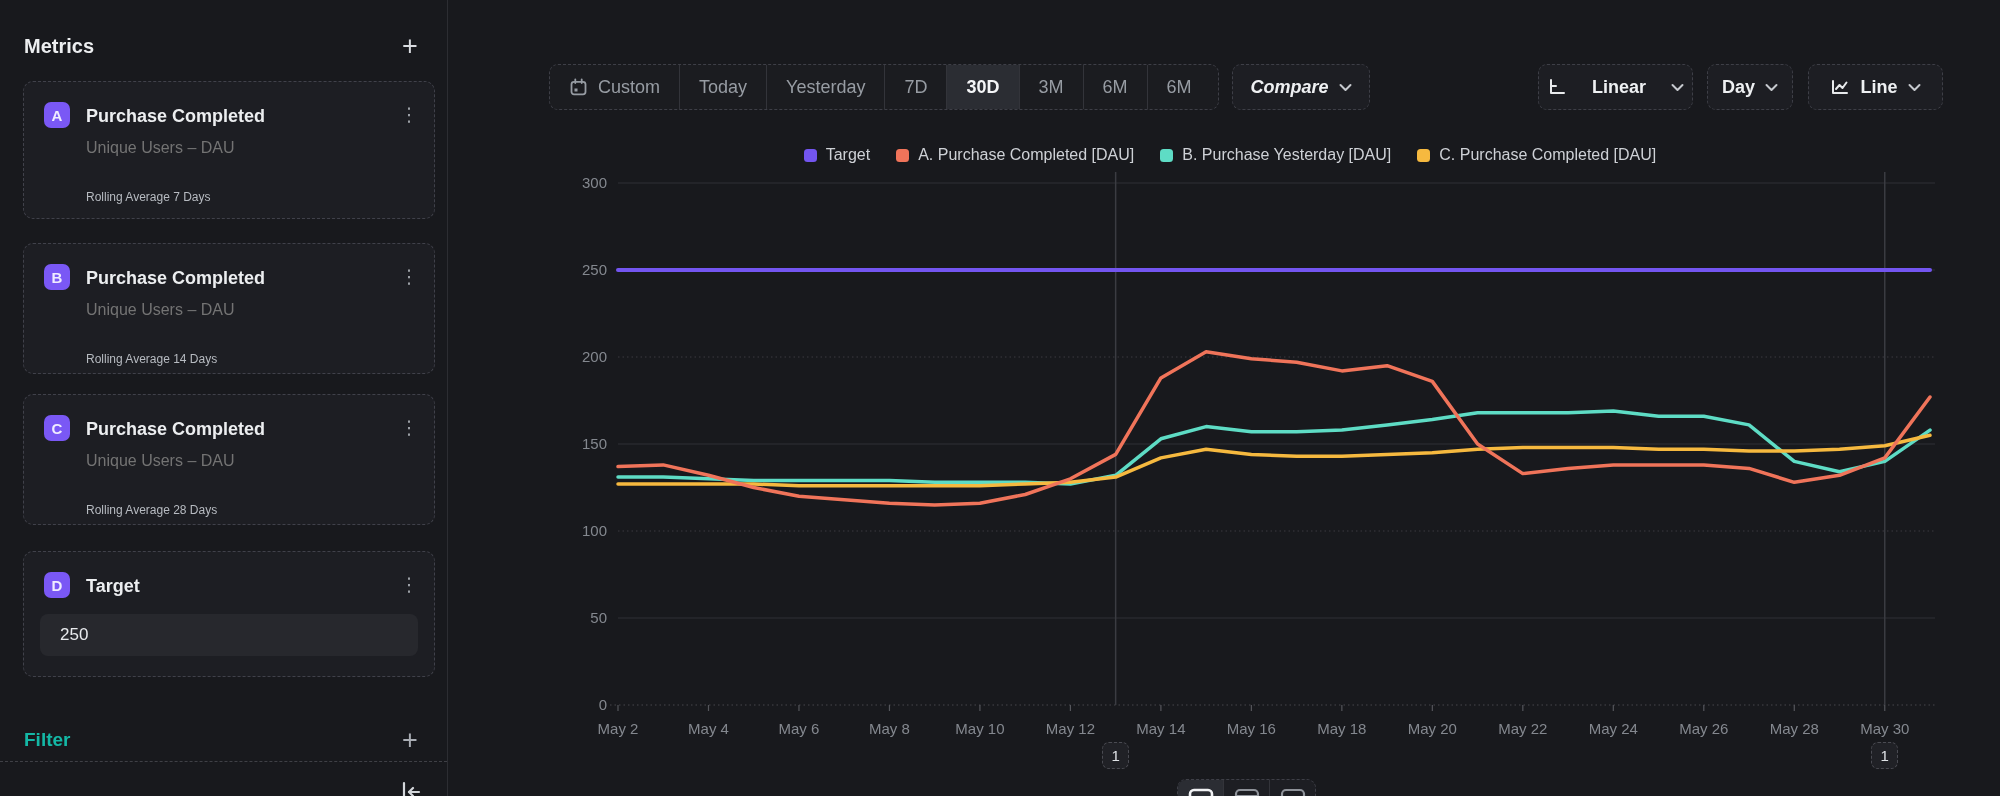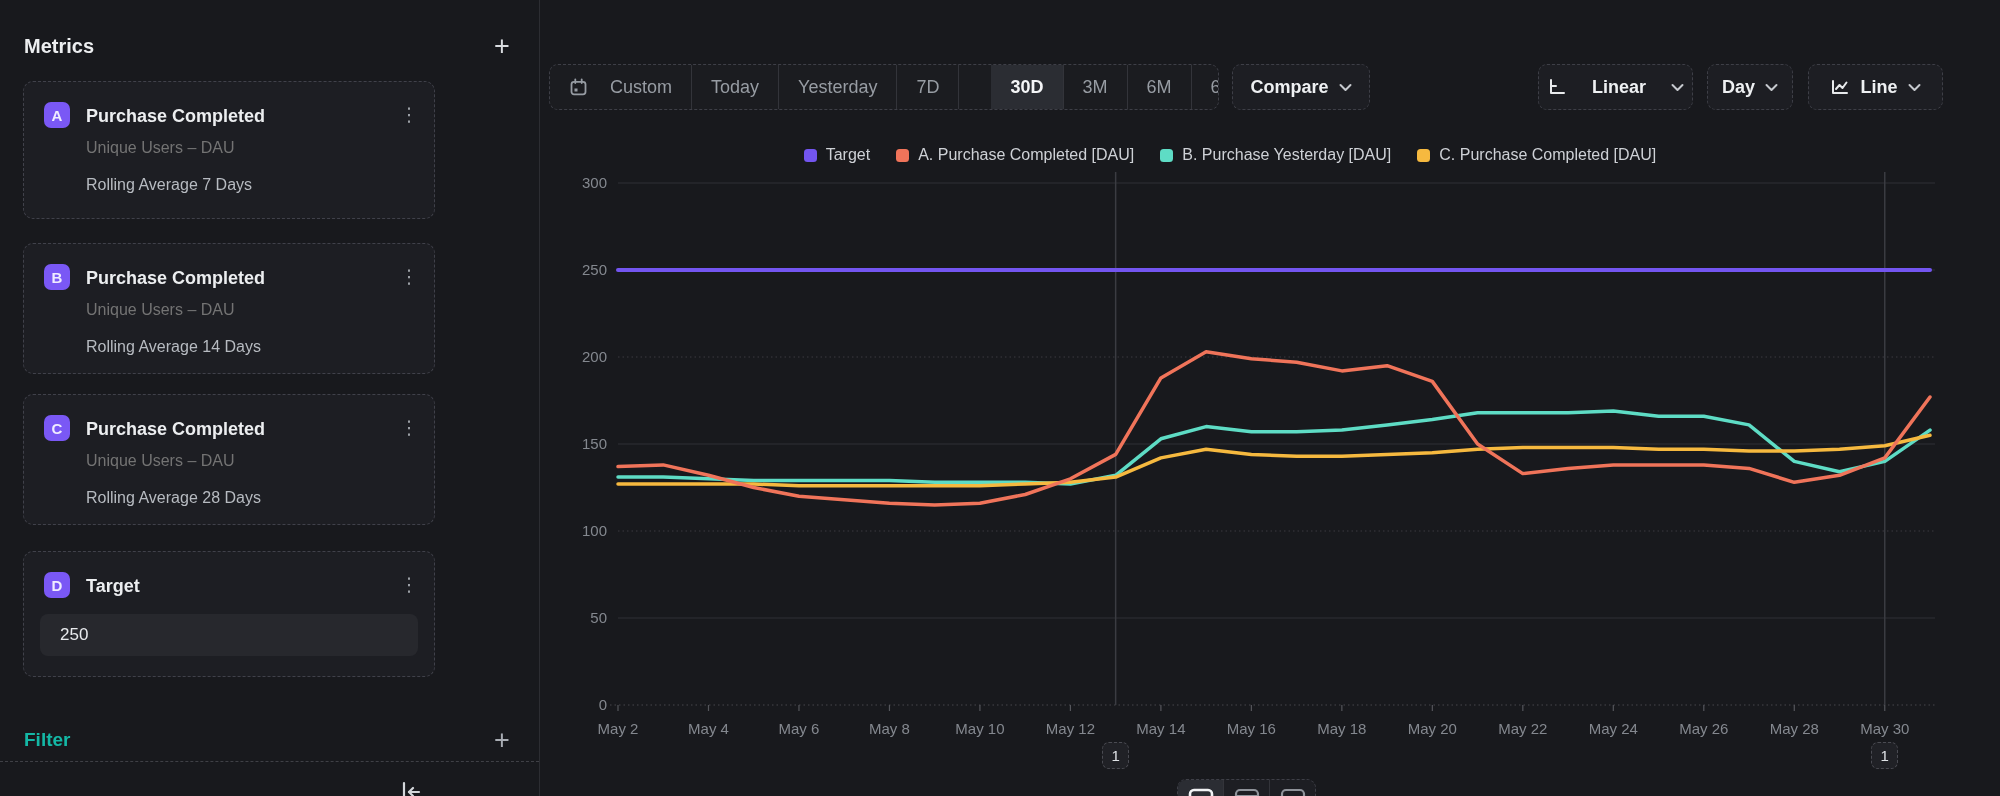--- a/index.html
+++ b/index.html
@@ -1,48 +1,48 @@
 <!DOCTYPE html>
 <html><head>
 <meta charset="utf-8">
 <style>
   * { margin:0; padding:0; box-sizing:border-box; }
   html,body { width:2000px; height:796px; }
   body { font-family:"Liberation Sans", sans-serif; background:#18191d; color:#eceef0; overflow:hidden; }
   .page { position:relative; width:2000px; height:796px; background:#18191d; }
 
   
-  .sidebar { position:absolute; left:0; top:0; width:540px; height:796px; border-right:1px solid #2c2d32; }
+  .sidebar { position:absolute; left:0; top:0; width:448px; height:796px; border-right:1px solid #2c2d32; }
   .side-header { position:absolute; left:24px; right:24px; top:32px; height:28px; display:flex; align-items:center; justify-content:space-between; }
   .side-header .title { font-size:20px; font-weight:700; color:#eceef0; }
   .plus-btn { width:26px; height:26px; display:flex; align-items:center; justify-content:center; font-size:27px; font-weight:200; color:#d9dce0; cursor:pointer; line-height:1; }
   .metric-card { position:absolute; left:23px; width:412px; border:1px dashed #40414a; border-radius:10px; background:#1d1e23; }
   .card-a { top:81px;  height:138px; }
   .card-b { top:243px; height:131px; }
   .card-c { top:394px; height:131px; }
   .card-d { top:551px; height:126px; }
   .badge { position:absolute; left:20px; top:20px; width:26px; height:26px; border-radius:7px; background:#7a58f5; color:#f0ecff; font-size:15px; font-weight:700; display:flex; align-items:center; justify-content:center; }
   .card-title { position:absolute; left:62px; top:24px; font-size:18px; font-weight:700; color:#eceef0; }
   .kebab { position:absolute; right:14px; top:18px; width:22px; height:30px; color:#9ea2a8; font-size:19px; line-height:30px; text-align:center; cursor:pointer; letter-spacing:0; }
   .card-line1 { position:absolute; left:62px; top:57px; font-size:16px; color:#737373; }
-  .card-line2 { position:absolute; left:62px; top:94px; font-size:16px; color:#b7bbc1; }
+  .card-line2 { position:absolute; left:62px; top:108px; font-size:12px; color:#b7bbc1; }
   .target-input { position:absolute; left:16px; right:16px; top:62px; height:42px; background:#27282d; border:none; border-radius:8px; color:#e8eaed; font-size:17px; padding:0 20px; font-family:"Liberation Sans", sans-serif; outline:none; }
   .filter-row { position:absolute; left:24px; right:24px; top:724px; height:32px; display:flex; align-items:center; justify-content:space-between; }
   .filter-row .title { font-size:19px; font-weight:700; color:#14b8a6; }
   .filter-row .plus-btn { color:#a9adb4; }
   .side-bottom-divider { position:absolute; left:0; right:0; top:761px; border-top:1px dashed #3f4046; }
   .collapse-btn { position:absolute; left:398px; top:780px; width:30px; height:16px; overflow:visible; cursor:pointer; }
 
   
   .seg-group { position:absolute; left:549px; top:64px; height:46px; width:670px; display:flex; border:1px dashed #3e3f47; border-radius:9px; overflow:hidden; background:#1b1c20; }
-  .seg-item { display:flex; align-items:center; justify-content:center; gap:22px; padding:0 19px; font-size:18px; color:#979ca3; border-right:1px solid #33343a; cursor:pointer; white-space:nowrap; flex:0 0 auto; }
+  .seg-item { display:flex; align-items:center; justify-content:center; gap:10px; padding:0 19px; font-size:18px; color:#979ca3; border-right:1px solid #33343a; cursor:pointer; white-space:nowrap; flex:0 0 auto; }
   .seg-item:last-child { border-right:none; }
-  .seg-item.active { background:#2b2d33; color:#f4f5f7; font-weight:700;margin-left:32px; }
+  .seg-item.active { background:#2b2d33; color:#f4f5f7; font-weight:700; }
   .tool-btn { position:absolute; top:64px; height:46px; display:flex; align-items:center; justify-content:center; gap:10px; border:1px dashed #3e3f47; border-radius:9px; background:#1d1e23; color:#eef0f2; font-size:18px; font-weight:700; cursor:pointer; }
-  .btn-compare { left:1232px; width:138px; }
+  .btn-compare { left:1232px; width:138px;font-style:italic; }
   .btn-linear  { left:1538px; width:155px;gap:25px; }
   .btn-day     { left:1707px; width:86px; }
   .btn-line    { left:1808px; width:135px; }
 
   
   .legend { position:absolute; left:460px; right:0; top:143px; height:24px; display:flex; align-items:center; justify-content:center; gap:26px; }
   .legend-item { display:flex; align-items:center; gap:9px; cursor:pointer; }
   .legend-swatch { width:13px; height:13px; border-radius:3.5px; }
   .legend-label { font-size:16px; color:#ced1d6; }
 

